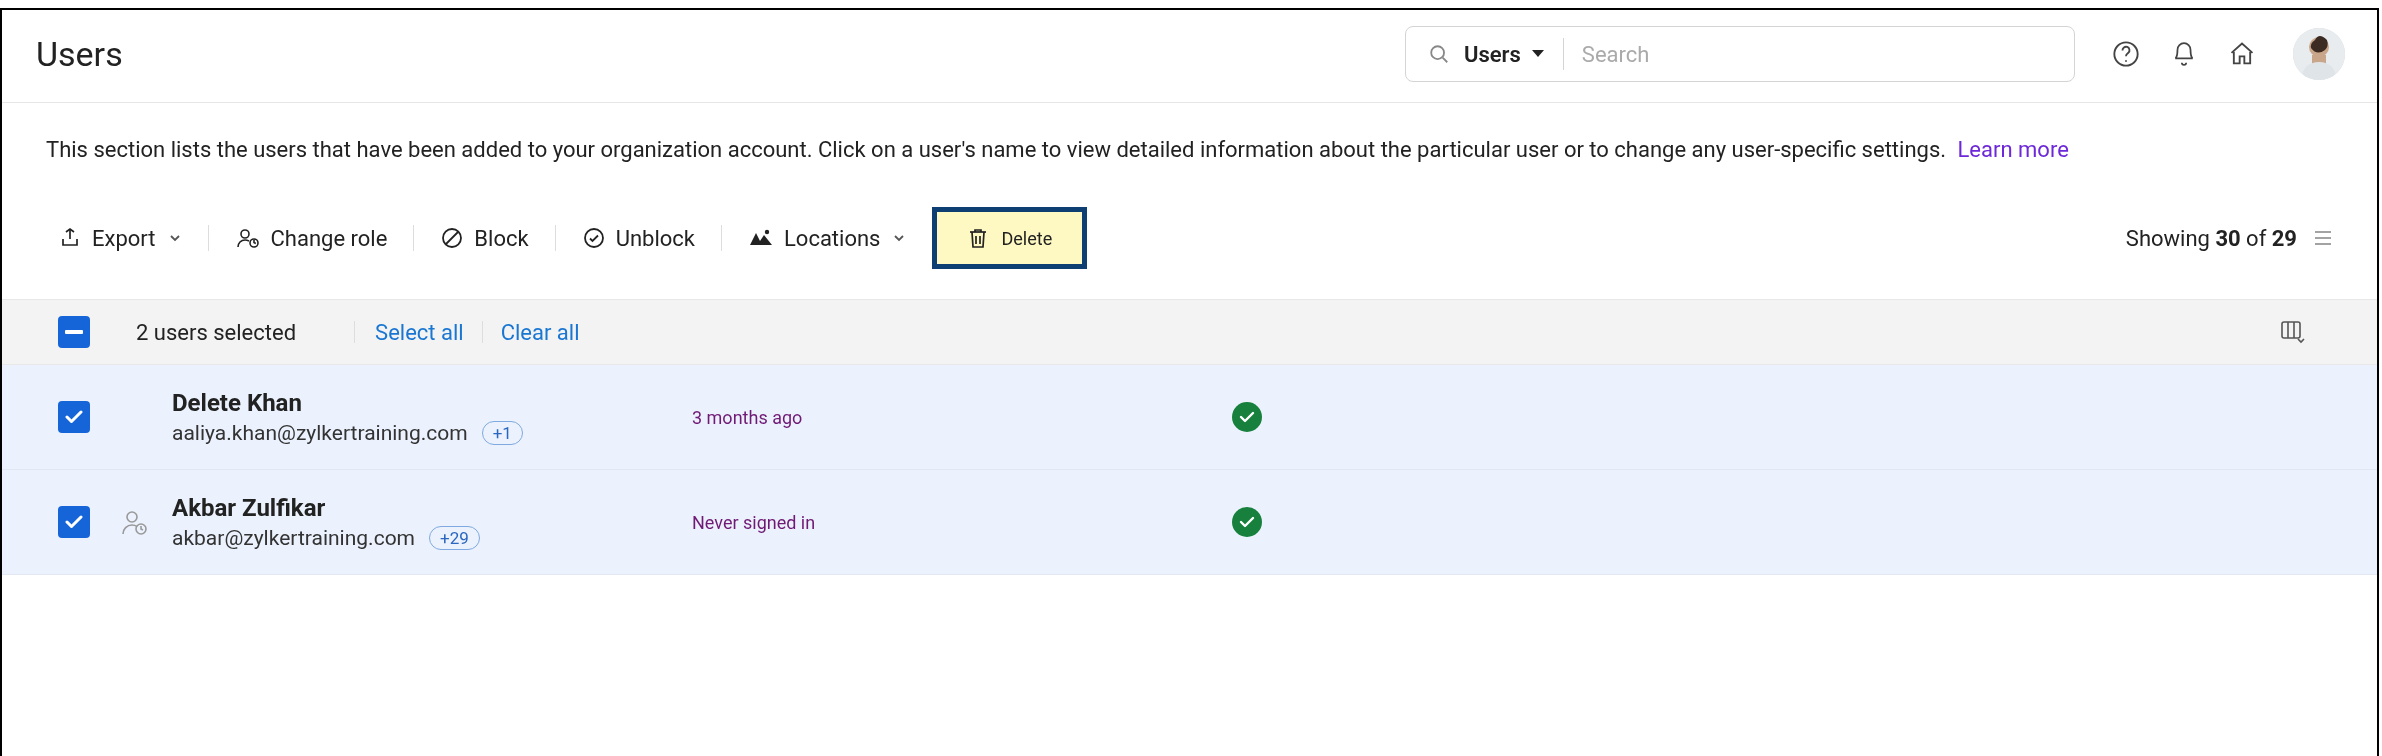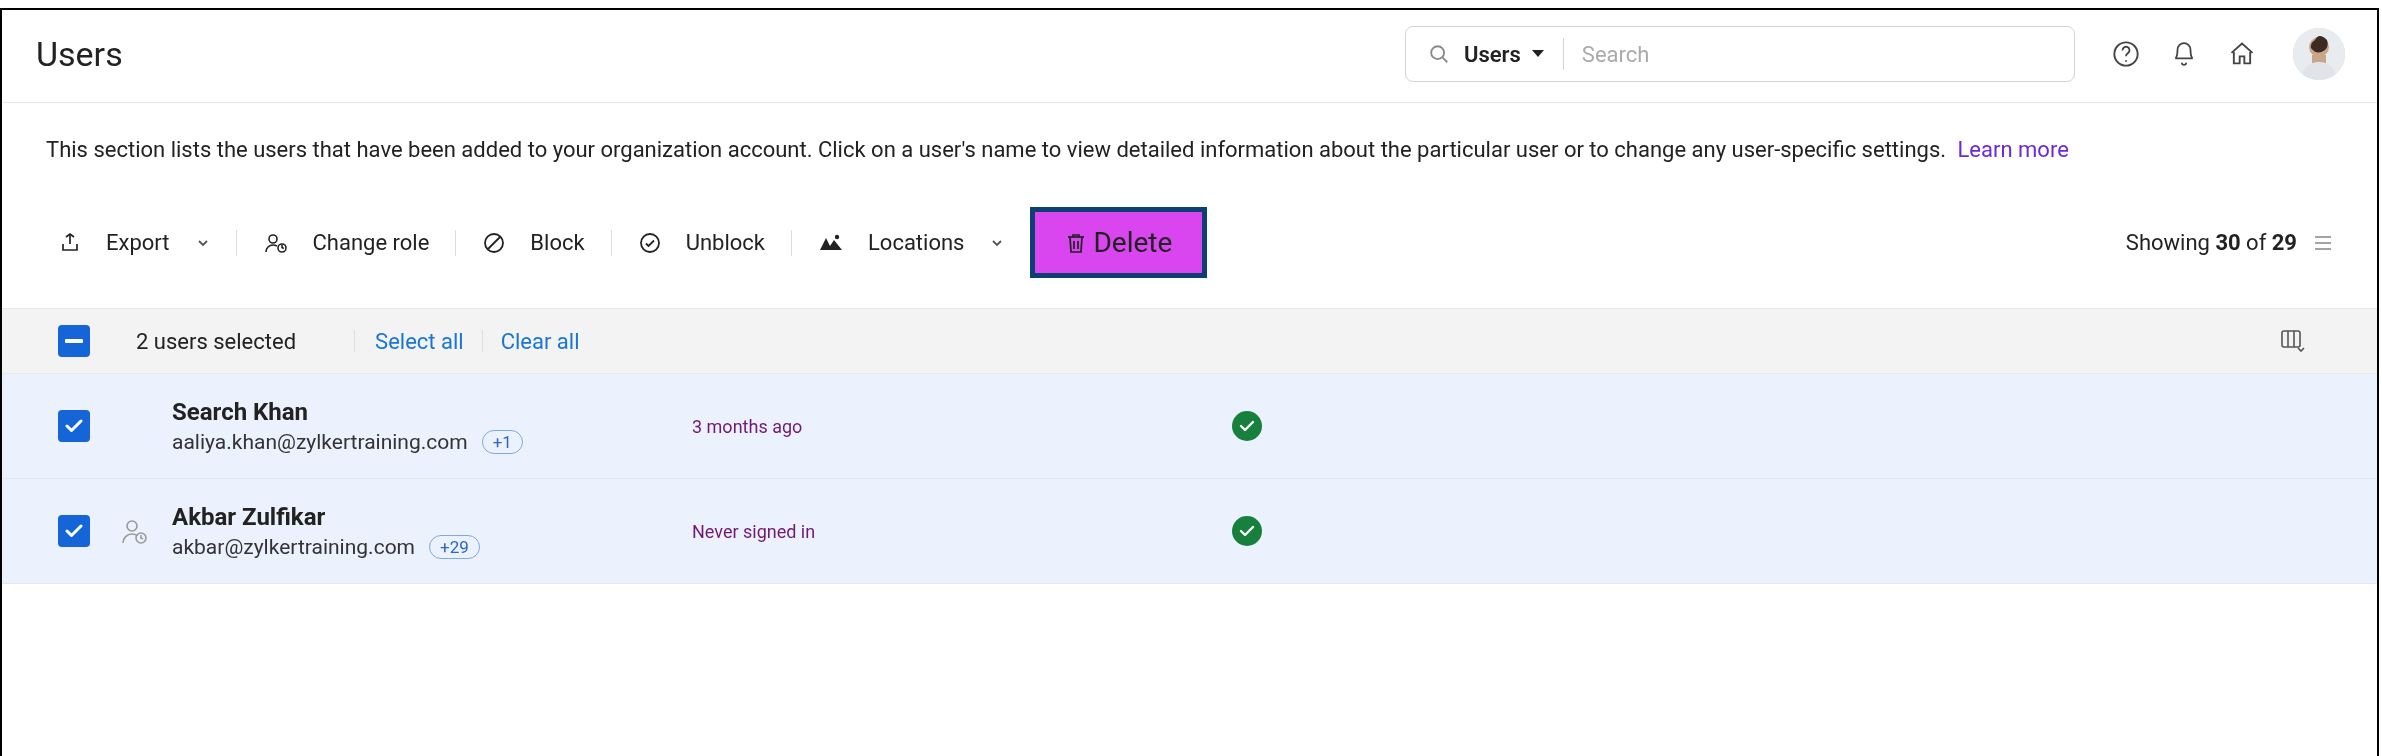--- a/index.html
+++ b/index.html
@@ -17,24 +17,24 @@
     .search-input::placeholder { color:#aaa; }
     .hdr-icons { display:flex; align-items:center; gap:28px; }
     .hdr-icon { width:30px; height:30px; display:flex; align-items:center; justify-content:center; cursor:pointer; color:#333; }
     .avatar { width:52px; height:52px; border-radius:50%; overflow:hidden; background:#cfd8dc; margin-left:8px; cursor:pointer; }
     .avatar svg { width:100%; height:100%; }
     
     .description { padding:30px 44px 0 44px; font-size:22px; line-height:1.55; color:#222; }
     .description a.learn { color:#6d28d9; text-decoration:none; margin-left:6px; }
     
     .toolbar { display:flex; align-items:center; padding:40px 44px 30px 56px; gap:0; }
-    .tb-item { display:flex; align-items:center; gap:24px; font-size:22px; cursor:pointer; color:#222; }
+    .tb-item { display:flex; align-items:center; gap:10px; font-size:22px; cursor:pointer; color:#222; }
     .tb-sep { width:1px; height:26px; background:#ddd; margin:0 26px; }
     .tb-icon { display:flex; align-items:center; color:#333; }
-    .delete-btn { display:flex; align-items:center; gap:6px; border:5px solid #0d3f73; padding:14px 30px; font-size:28px; cursor:pointer; margin-left:26px; background:#d946ef; }
+    .delete-btn { display:flex; align-items:center; gap:12px; border:5px solid #0d3f73; padding:14px 30px; font-size:18px; cursor:pointer; margin-left:26px; background:#fef9c3; }
     .tb-right { margin-left:auto; display:flex; align-items:center; gap:16px; font-size:22px; }
     .tb-right strong { font-weight:700; }
     .density-icon { color:#888; cursor:pointer; }
     .chev { margin-left:2px;}
     
     .sel-bar { background:#f3f3f3; display:flex; align-items:center; padding:16px 72px 16px 56px; gap:46px; border-top:1px solid #e8e8e8; border-bottom:1px solid #e8e8e8; }
     .checkbox { width:32px; height:32px; border-radius:4px; background:#1565d8; display:flex; align-items:center; justify-content:center; color:#fff; cursor:pointer; }
     .sel-text { font-size:22px; }
     .sel-links { display:flex; align-items:center; gap:0; }
     .sel-link { color:#1976d2; font-size:22px; cursor:pointer; }
@@ -234,21 +234,21 @@
 
   <div class="rows" id="rows-container">
       <div class="row">
         <div class="checkbox">
           <svg width="18" height="14" viewBox="0 0 18 14" fill="none" stroke="#fff" stroke-width="3" stroke-linecap="round" stroke-linejoin="round">
             <path d="M2 7l4.5 4.5L16 2"></path>
           </svg>
         </div>
         <div class="role-icon-slot"></div>
         <div class="user-col">
-          <div class="user-name">Search Khan</div>
+          <div class="user-name">Delete Khan</div>
           <div class="email-line">
             <span class="user-email">aaliya.khan@zylkertraining.com</span>
             <span class="badge">+1</span>
           </div>
         </div>
         <div class="time-col">3 months ago</div>
         <div class="status-col">
           <div class="green-check">
             <svg width="16" height="12" viewBox="0 0 16 12" fill="none" stroke="#fff" stroke-width="2.4" stroke-linecap="round" stroke-linejoin="round">
               <path d="M2 6l4 4L14 2"></path>

